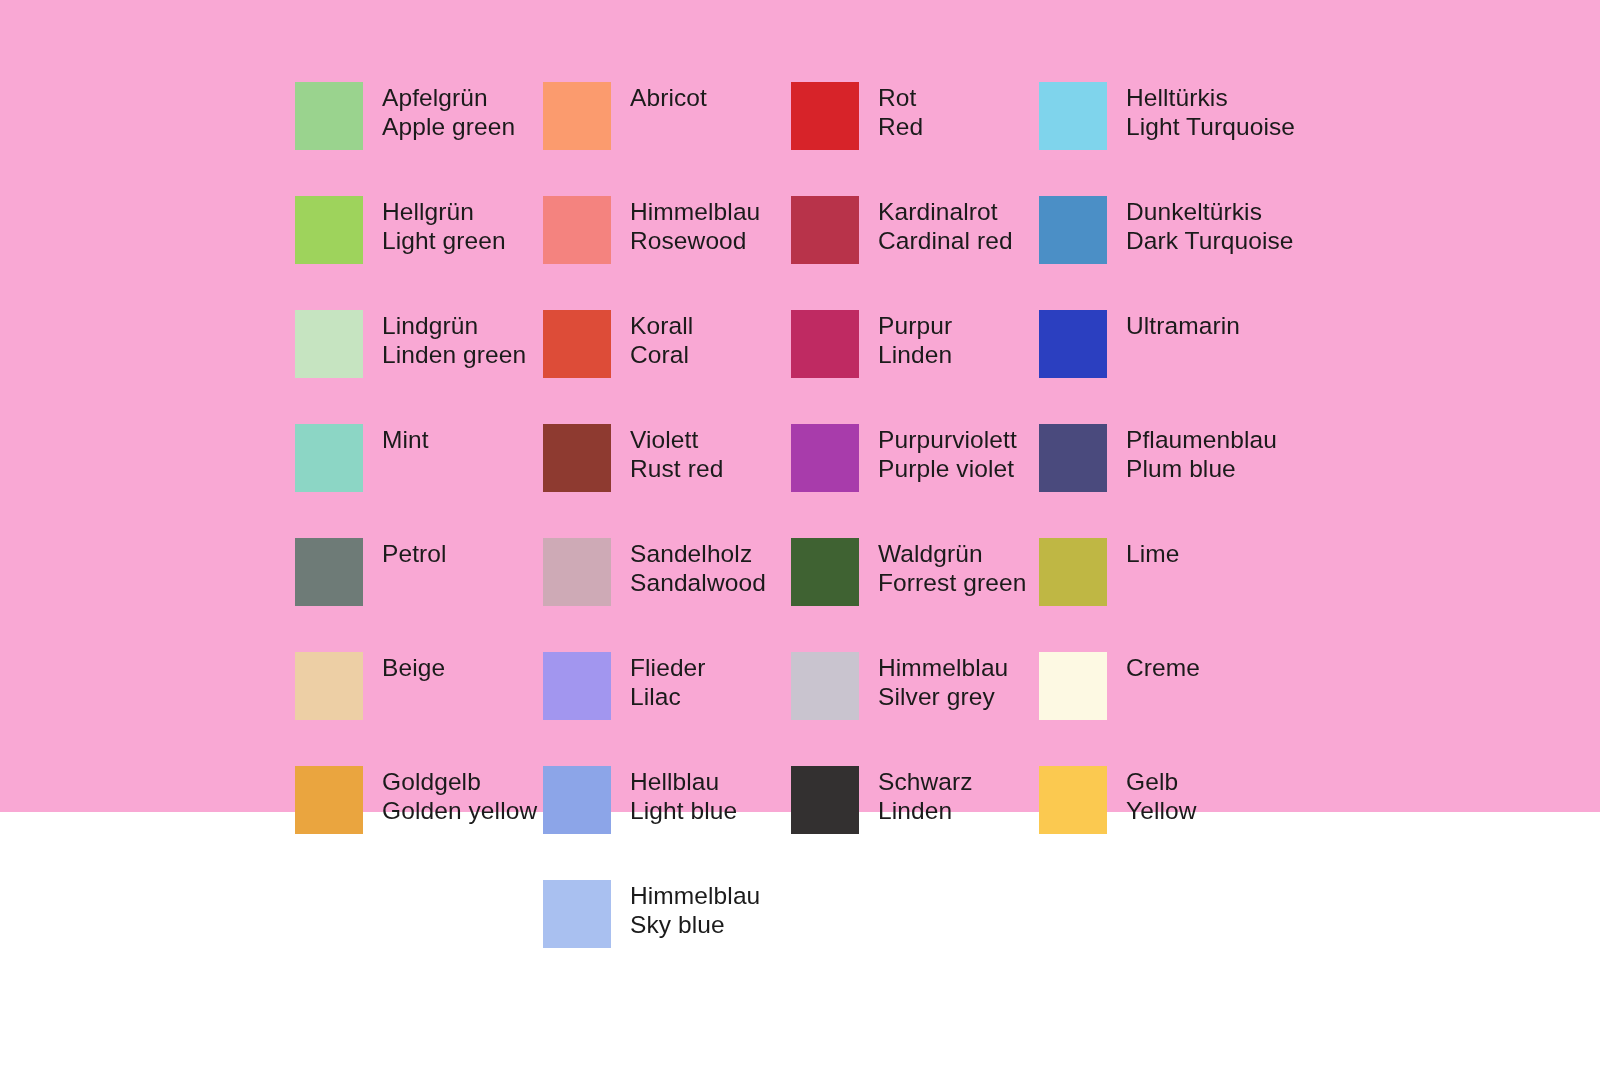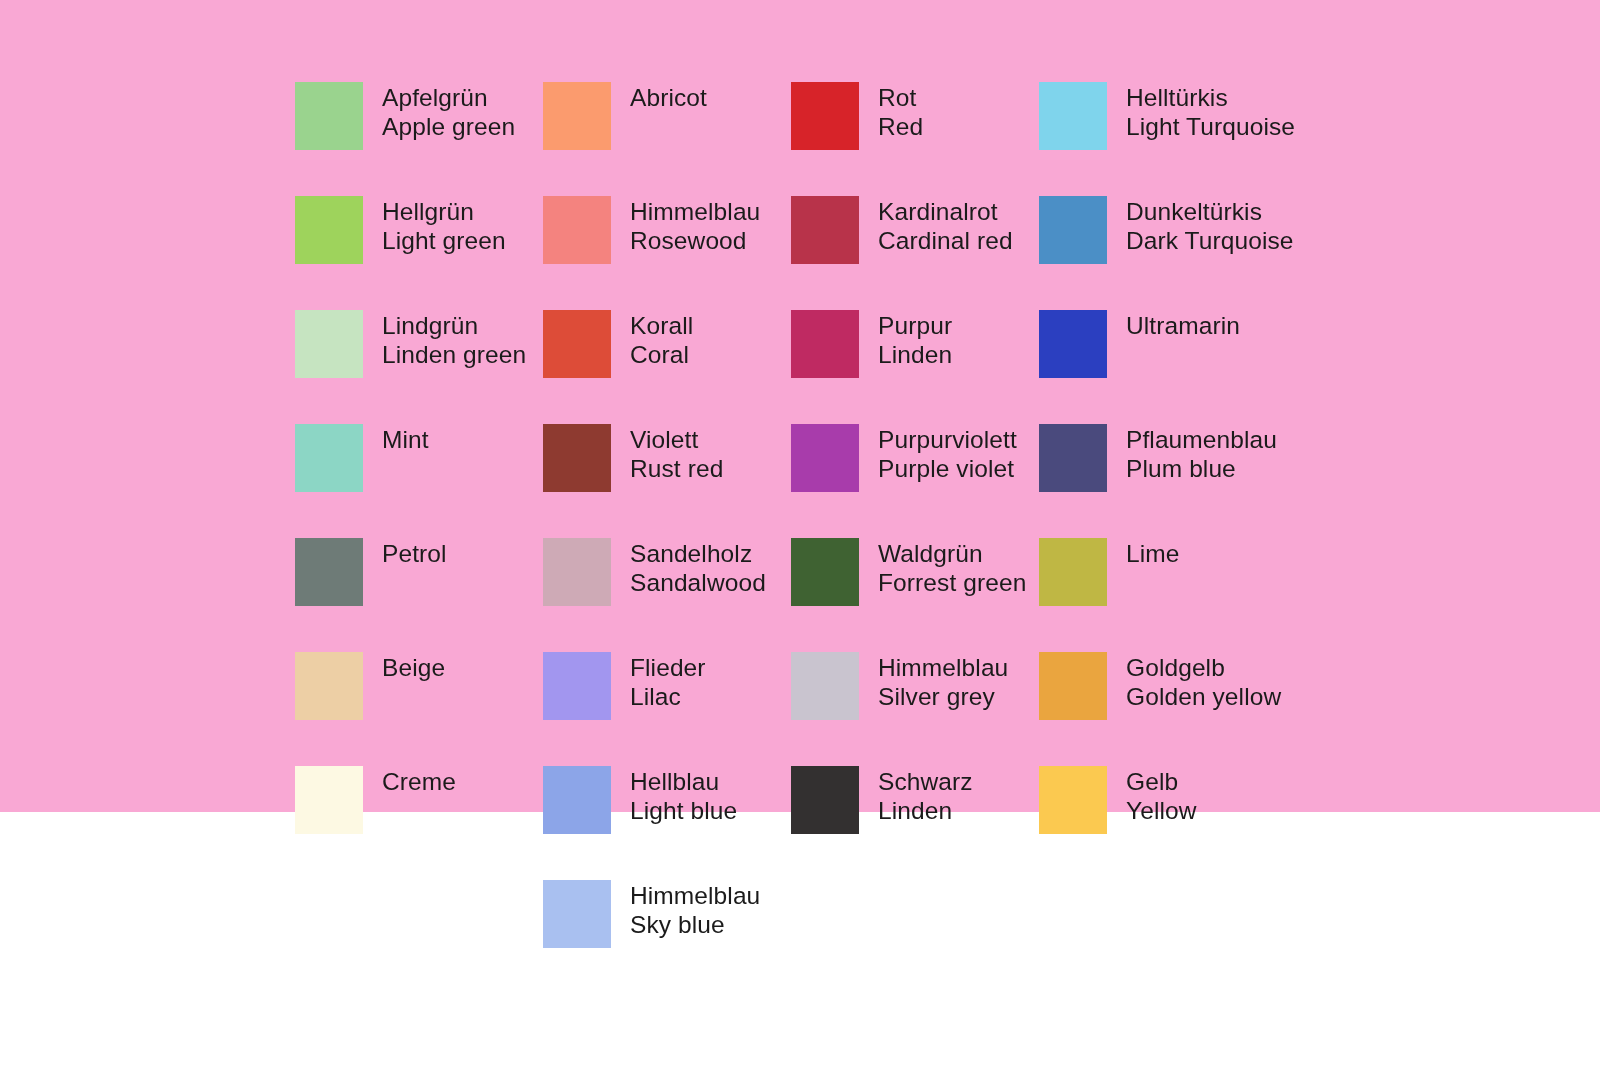--- a/index.html
+++ b/index.html
@@ -224,33 +224,33 @@
         </div>
       </div>
       <div class="swatch-cell">
         <div class="swatch-chip" title="Silbergrau" style="background: rgb(201, 196, 207);"></div>
         <div class="swatch-labels">
           <span class="label-de">Himmelblau</span>
           <span class="label-en">Silver grey</span>
         </div>
       </div>
       <div class="swatch-cell">
+        <div class="swatch-chip" title="Creme" style="background: rgb(253, 249, 227);"></div>
+        <div class="swatch-labels">
+          <span class="label-de">Creme</span>
+        </div>
+      </div>
+      <div class="swatch-cell">
         <div class="swatch-chip" title="Goldgelb" style="background: rgb(234, 165, 63);"></div>
         <div class="swatch-labels">
           <span class="label-de">Goldgelb</span>
           <span class="label-en">Golden yellow</span>
         </div>
       </div>
       <div class="swatch-cell">
-        <div class="swatch-chip" title="Creme" style="background: rgb(253, 249, 227);"></div>
-        <div class="swatch-labels">
-          <span class="label-de">Creme</span>
-        </div>
-      </div>
-      <div class="swatch-cell">
         <div class="swatch-chip" title="Hellblau" style="background: rgb(140, 165, 232);"></div>
         <div class="swatch-labels">
           <span class="label-de">Hellblau</span>
           <span class="label-en">Light blue</span>
         </div>
       </div>
       <div class="swatch-cell">
         <div class="swatch-chip" title="Schwarz" style="background: rgb(51, 48, 48);"></div>
         <div class="swatch-labels">
           <span class="label-de">Schwarz</span>

